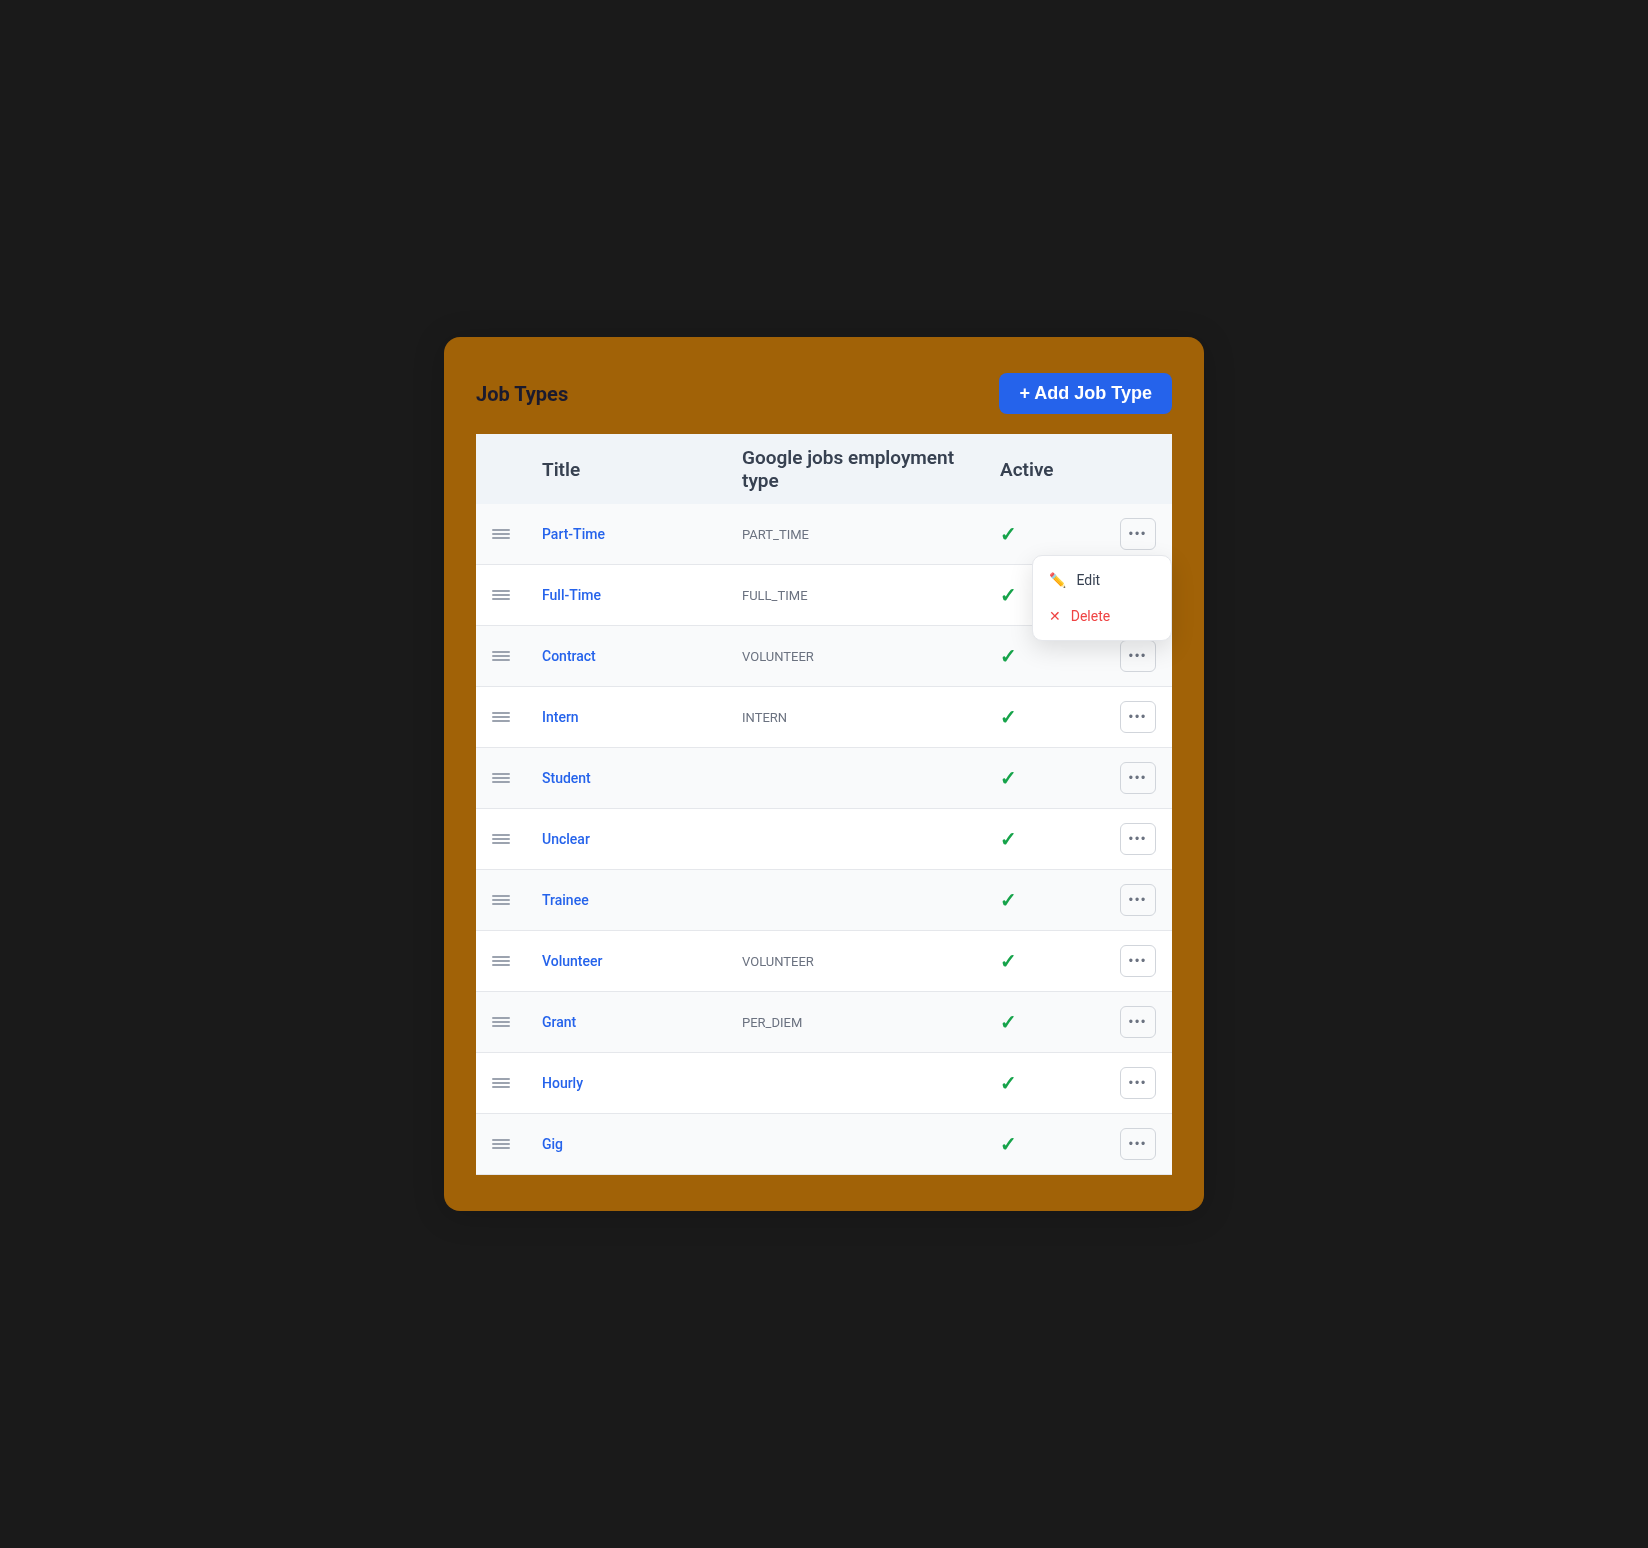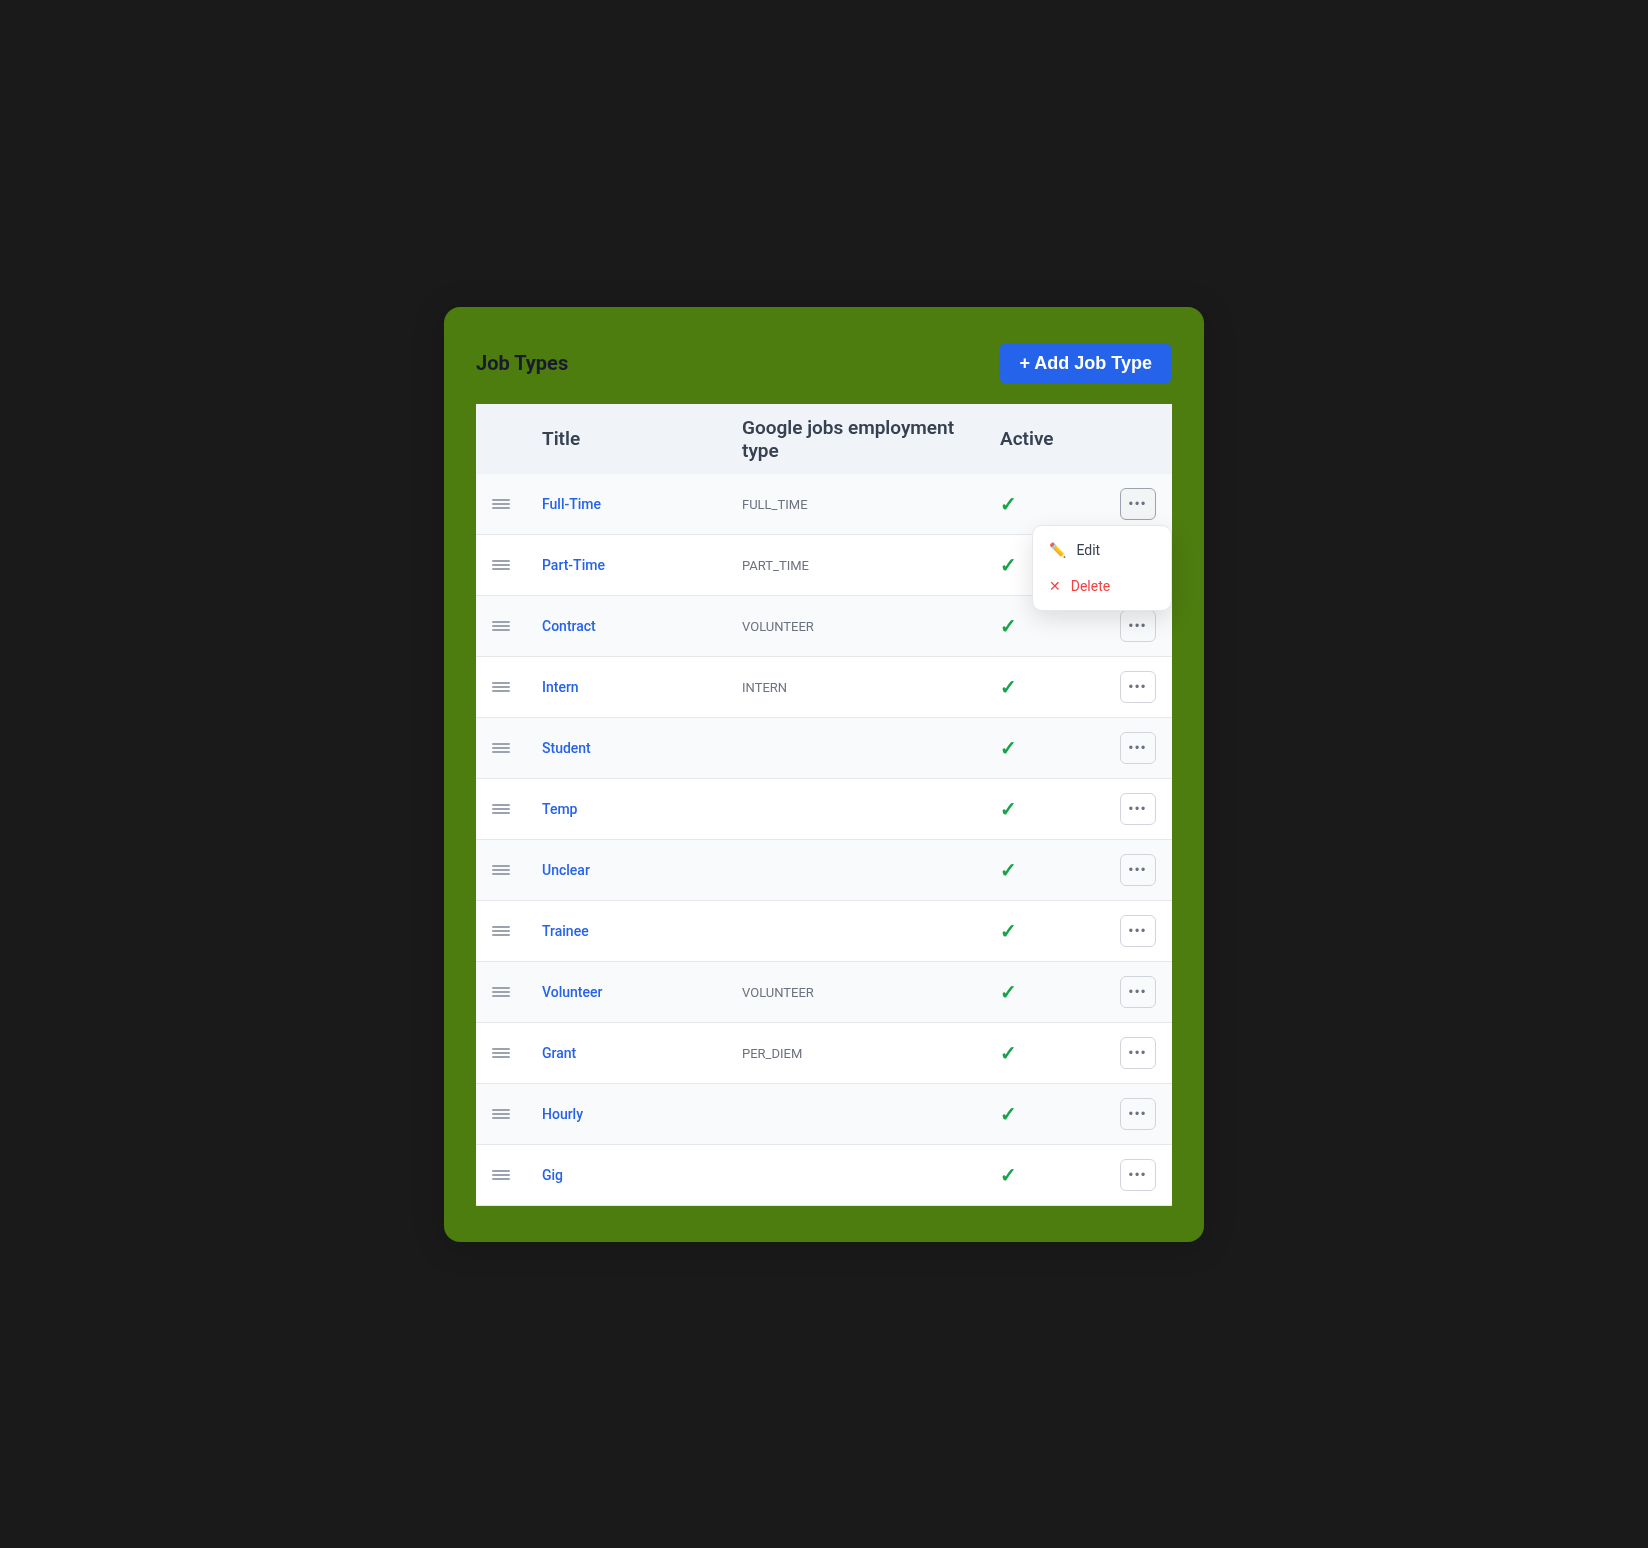--- a/index.html
+++ b/index.html
@@ -11,21 +11,21 @@
     body {
       background: #1a1a1a;
       display: flex;
       justify-content: center;
       align-items: center;
       min-height: 100vh;
       font-family: -apple-system, BlinkMacSystemFont, 'Segoe UI', Roboto, sans-serif;
     }
 
     .card {
-      background: #4d7c0f;
+      background: #a16207;
       border-radius: 16px;
       width: 760px;
       padding: 36px 32px;
       box-shadow: 0 4px 32px rgba(0,0,0,0.18);
       position: relative;
     }
 
     .card-header {
       display: flex;
       justify-content: space-between;
@@ -222,54 +222,54 @@
     </thead>
     <tbody id="table-body">
     <tr>
           <td>
             <div class="drag-handle">
               <span></span>
               <span></span>
               <span></span>
             </div>
           </td>
+          <td><a class="job-title-link">Part-Time</a></td>
+          <td><span class="employment-type">PART_TIME</span></td>
+          <td><span class="check-icon">✓</span></td>
+          <td style="text-align: right;">
+            <button class="more-btn">
+              <span style="letter-spacing:2px;font-size:12px;color:#6b7280">•••</span>
+            </button>
+          </td>
+        </tr>
+        <tr>
+          <td>
+            <div class="drag-handle">
+              <span></span>
+              <span></span>
+              <span></span>
+            </div>
+          </td>
           <td><a class="job-title-link">Full-Time</a></td>
           <td><span class="employment-type">FULL_TIME</span></td>
           <td><span class="check-icon">✓</span></td>
           <td style="text-align: right;">
             <button class="more-btn active">
               <span style="letter-spacing:2px;font-size:12px;color:#6b7280">•••</span>
             </button>
           </td>
         </tr>
         <tr>
           <td>
             <div class="drag-handle">
               <span></span>
               <span></span>
               <span></span>
             </div>
           </td>
-          <td><a class="job-title-link">Part-Time</a></td>
-          <td><span class="employment-type">PART_TIME</span></td>
-          <td><span class="check-icon">✓</span></td>
-          <td style="text-align: right;">
-            <button class="more-btn">
-              <span style="letter-spacing:2px;font-size:12px;color:#6b7280">•••</span>
-            </button>
-          </td>
-        </tr>
-        <tr>
-          <td>
-            <div class="drag-handle">
-              <span></span>
-              <span></span>
-              <span></span>
-            </div>
-          </td>
           <td><a class="job-title-link">Contract</a></td>
           <td><span class="employment-type">VOLUNTEER</span></td>
           <td><span class="check-icon">✓</span></td>
           <td style="text-align: right;">
             <button class="more-btn">
               <span style="letter-spacing:2px;font-size:12px;color:#6b7280">•••</span>
             </button>
           </td>
         </tr>
         <tr>
@@ -291,37 +291,20 @@
         </tr>
         <tr>
           <td>
             <div class="drag-handle">
               <span></span>
               <span></span>
               <span></span>
             </div>
           </td>
           <td><a class="job-title-link">Student</a></td>
-          <td><span class="employment-type"></span></td>
-          <td><span class="check-icon">✓</span></td>
-          <td style="text-align: right;">
-            <button class="more-btn">
-              <span style="letter-spacing:2px;font-size:12px;color:#6b7280">•••</span>
-            </button>
-          </td>
-        </tr>
-        <tr>
-          <td>
-            <div class="drag-handle">
-              <span></span>
-              <span></span>
-              <span></span>
-            </div>
-          </td>
-          <td><a class="job-title-link">Temp</a></td>
           <td><span class="employment-type"></span></td>
           <td><span class="check-icon">✓</span></td>
           <td style="text-align: right;">
             <button class="more-btn">
               <span style="letter-spacing:2px;font-size:12px;color:#6b7280">•••</span>
             </button>
           </td>
         </tr>
         <tr>
           <td>

